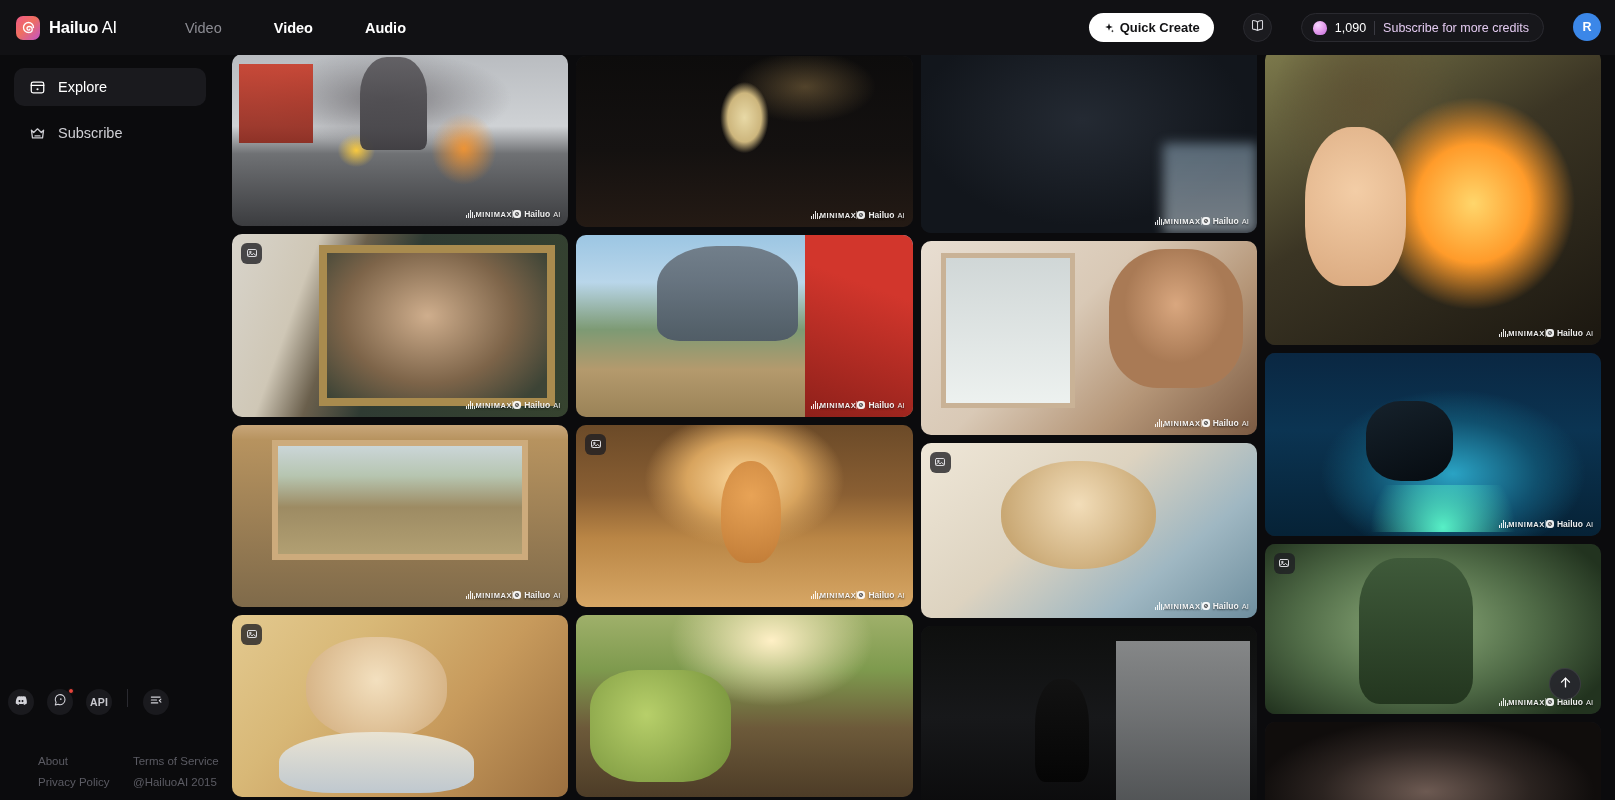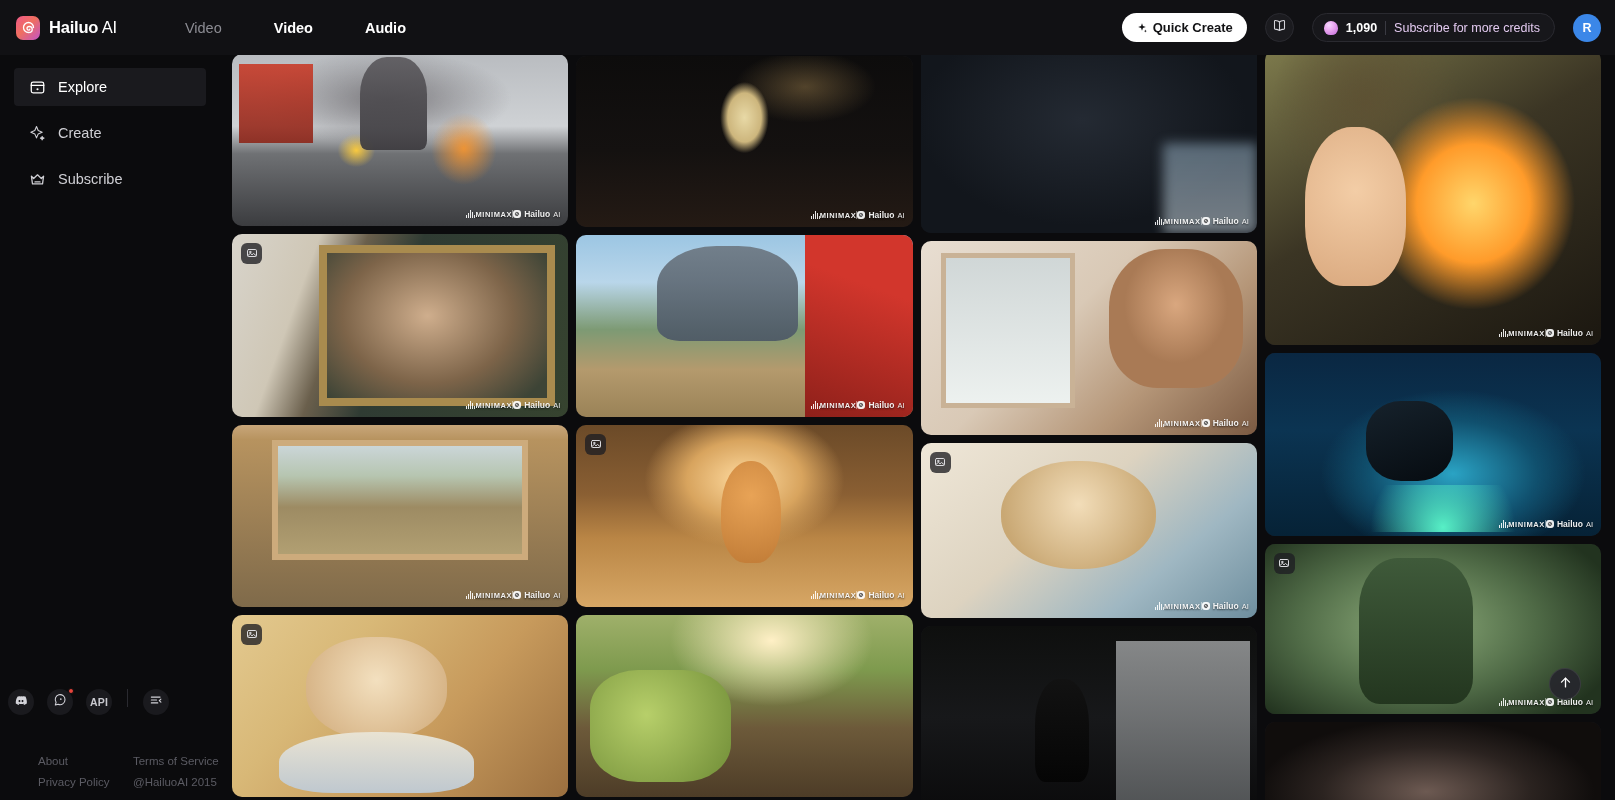--- a/index.html
+++ b/index.html
@@ -30,21 +30,21 @@
   .brand-name .ai{ font-weight:400; }
 
   .topnav{ display:flex; align-items:center; gap:0; margin-left:42px; }
   .topnav a{
     font-size:14.5px; font-weight:600; text-decoration:none;
     padding:0 26px; color:#fff; white-space:nowrap;
   }
   .topnav a.dim{ color:#8c8c93; font-weight:500; }
 
   .header-right{
-    margin-left:auto; display:flex; align-items:center; gap:18px; padding-right:14px;
+    margin-left:auto; display:flex; align-items:flex-start; gap:29px; padding-right:14px;
   }
   .quick-create{
     height:29px; border-radius:15px; background:#fff; color:#121214;
     display:flex; align-items:center; gap:5px; padding:0 14px;
     font-size:13px; font-weight:700; border:none; cursor:pointer; white-space:nowrap;
   }
   .icon-btn-round{
     width:29px; height:29px; border-radius:50%;
     background:#1b1b1f; border:1px solid #2a2a30;
     display:flex; align-items:center; justify-content:center; cursor:pointer;
@@ -52,38 +52,38 @@
   .credits-pill{
     height:29px; border-radius:15px; background:#17171b; border:1px solid #2a2a30;
     display:flex; align-items:center; gap:8px; padding:0 14px 0 11px;
     font-size:12.5px; cursor:pointer; white-space:nowrap;
   }
   .gem{
     width:14px;height:14px;border-radius:50% 50% 45% 45%;
     background:radial-gradient(circle at 35% 30%,#f6d7ff 0%,#e9a7f0 40%,#c269d8 100%);
     flex:0 0 auto;
   }
-  .credits-count{ color:#fff; font-weight:700; }
+  .credits-count{ color:#fff; font-weight:400; }
   .credits-sep{ width:1px; height:14px; background:#3a3a42; }
   .credits-sub{ color:#e2c9ef; }
   .avatar{
     width:28px;height:28px;border-radius:50%;
     background:#3b87e8; color:#fff; font-size:12.5px; font-weight:600;
     display:flex; align-items:center; justify-content:center; cursor:pointer;
   }
 
   
   .sidebar{
     position:absolute; left:0; top:55px; width:220px; height:745px;
     background:#0b0b0d; z-index:30;
     display:flex; flex-direction:column;
   }
   .nav-list{ padding:13px 14px 0 14px; display:flex; flex-direction:column; gap:8px; }
   .nav-item{
-    height:38px; border-radius:4px; display:flex; align-items:center; gap:12px;
+    height:38px; border-radius:10px; display:flex; align-items:center; gap:12px;
     padding:0 14px; color:#cfcfd4; font-size:14.5px; cursor:pointer;
   }
   .nav-item.active{ background:#1a1a1e; color:#fff; }
   .nav-item .ico{ width:18px;height:18px; display:flex;align-items:center;justify-content:center; flex:0 0 auto;}
 
   .sidebar-bottom{ margin-top:auto; padding:0 0 12px 0; }
   .quick-icons{
     display:flex; gap:13px; padding:0 0 0 8px; height:46px;
   }
   .q-btn{
@@ -319,29 +319,20 @@
       <span class="ico">
         <svg width="17" height="17" viewBox="0 0 24 24" fill="none" stroke="#ffffff" stroke-width="1.8" stroke-linecap="round" stroke-linejoin="round">
           <rect x="3.2" y="4.4" width="17.6" height="15.2" rx="2.6"></rect>
           <path d="M3.2 9h17.6"></path>
             <circle cx="12" cy="14.4" r="1.5" fill="#ffffff" stroke="none"></circle>
         </svg>
       </span>
       <span>Explore</span>
     </div>
 
-    <div class="nav-item">
-      <span class="ico">
-        <svg width="17" height="17" viewBox="0 0 24 24" fill="none" stroke="#cfcfd4" stroke-width="1.7" stroke-linejoin="round">
-          <path d="M10 2.8l2.6 6.1 6.1 2.6-6.1 2.6L10 20.2 7.4 14.1 1.3 11.5l6.1-2.6z" transform="translate(1.4,-0.4) scale(.92)"></path>
-          <path d="M18.6 16.2l.7 1.7 1.7.7-1.7.7-.7 1.7-.7-1.7-1.7-.7 1.7-.7z"></path>
-        </svg>
-      </span>
-      <span>Create</span>
-    </div>
 
 
     <div class="nav-item">
       <span class="ico">
         <svg width="17" height="17" viewBox="0 0 24 24" fill="none" stroke="#cfcfd4" stroke-width="1.8" stroke-linecap="round" stroke-linejoin="round">
           <path d="M3.4 7.2l3.2 3.4L12 5.4l5.4 5.2 3.2-3.4-1.5 11H4.9z"></path>
           <path d="M8.4 15.4h7.2"></path>
         </svg>
       </span>
       <span>Subscribe</span>

